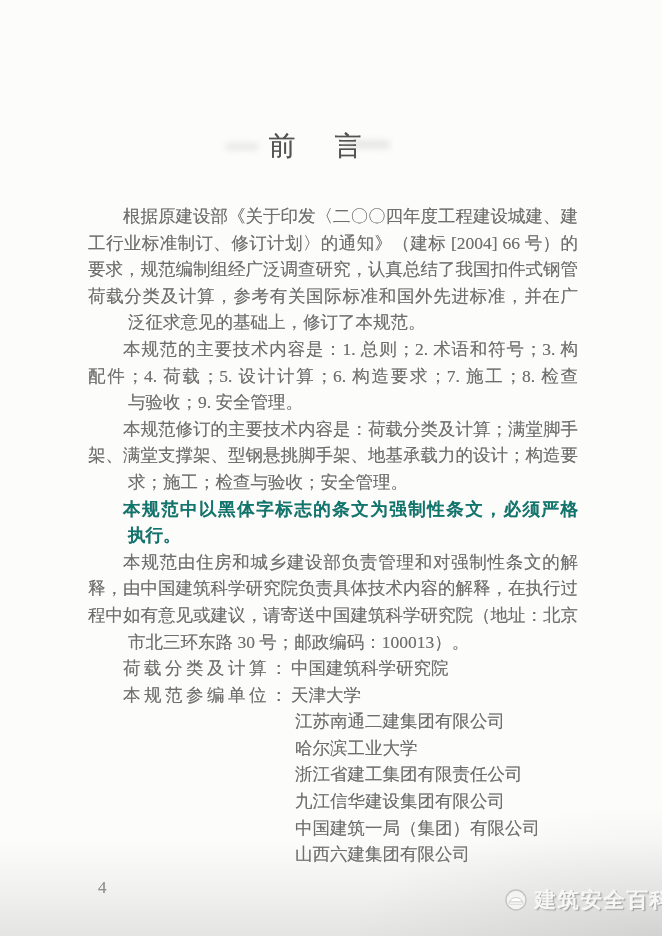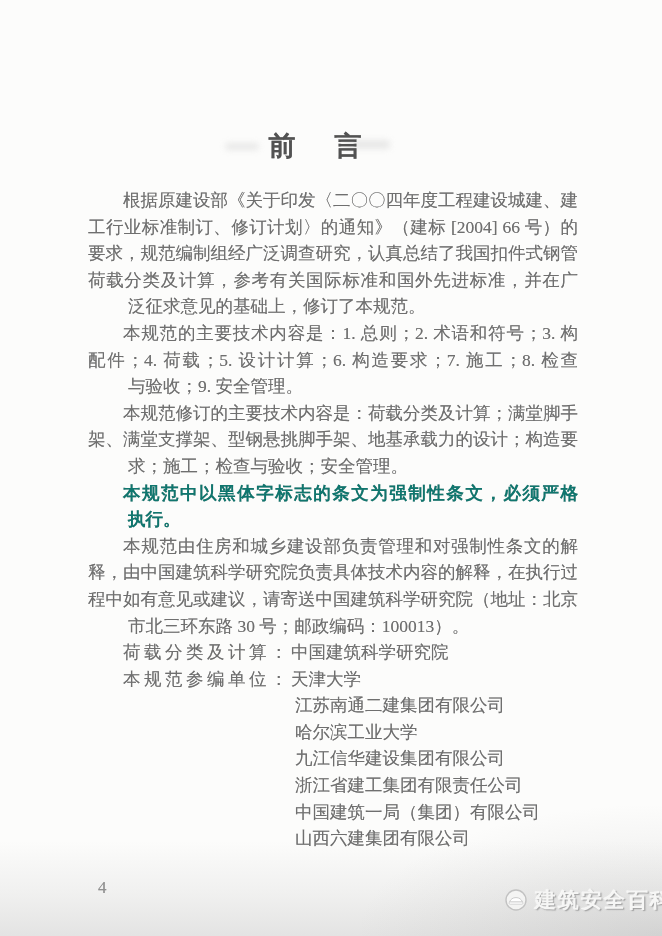--- a/index.html
+++ b/index.html
@@ -21,26 +21,26 @@
     background:radial-gradient(ellipse at 100% 100%,rgba(150,150,150,0.22),rgba(150,150,150,0) 72%);
     pointer-events:none;
   }
   .smudge{
     position:absolute;background:#cfcfcf;opacity:.45;filter:blur(3px);
     border-radius:4px;pointer-events:none;
   }
   .page-title{
     position:absolute;left:88px;top:128px;width:460px;
     text-align:center;
-    font-size:27px;font-weight:bold;color:#525252;
+    font-size:27px;font-weight:normal;color:#525252;
     letter-spacing:6px;
     text-shadow:0 0 .6px rgba(80,80,80,.6);
   }
   .bodytext{
-    position:absolute;left:88px;top:187px;width:490px;
+    position:absolute;left:88px;top:203px;width:490px;
     font-size:17.5px;line-height:26.6px;color:#6f6f6f;
     text-shadow:0 0 .5px rgba(105,105,105,.55);
   }
   .ln{text-align:justify;text-align-last:justify;}
   .ln-end{text-align:justify;text-align-last:left;margin-left:40px;}
   .ind{text-indent:2em;}
   .bold-line{font-weight:700;color:#0f766e;}
   .unit-row{text-align:left;}
   .unit-row .unit-label{letter-spacing:3.5px;}
   .unit-cont{padding-left:207px;}
@@ -98,22 +98,22 @@
 
     <div class="unit-row ind">
       <span class="unit-label">荷载分类及计算：</span><span>中国建筑科学研究院</span>
     </div>
     <div class="unit-row ind">
       <span class="unit-label">本规范参编单位：</span><span>天津大学</span>
     </div>
 
     <div class="unit-row unit-cont">江苏南通二建集团有限公司</div>
     <div class="unit-row unit-cont">哈尔滨工业大学</div>
+    <div class="unit-row unit-cont">浙江省建工集团有限责任公司</div>
     <div class="unit-row unit-cont">九江信华建设集团有限公司</div>
-    <div class="unit-row unit-cont">浙江省建工集团有限责任公司</div>
     <div class="unit-row unit-cont">中国建筑一局（集团）有限公司</div>
     <div class="unit-row unit-cont">山西六建集团有限公司</div>
   </div>
 
   <div class="page-number">4</div>
 
   <div class="vignette-bottom"></div>
   <div class="vignette-corner"></div>
 
   <div class="watermark">

